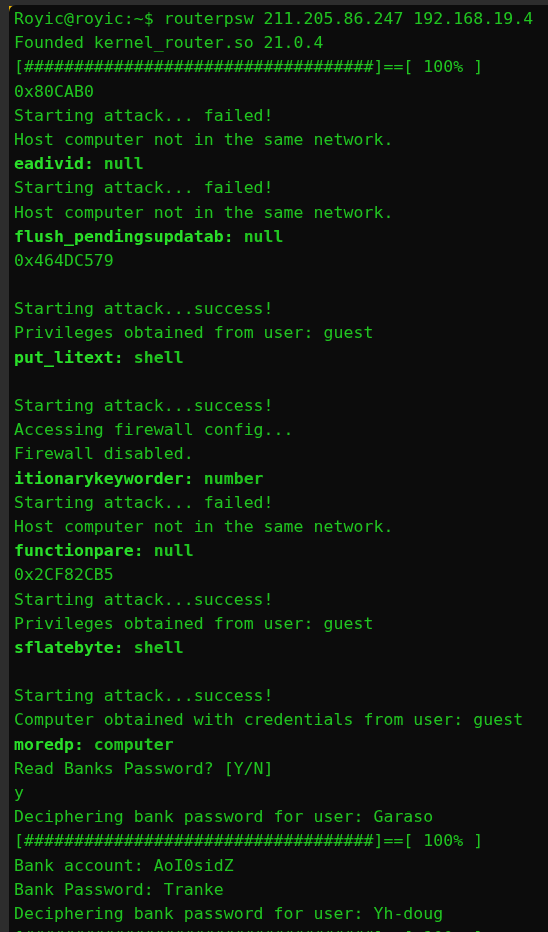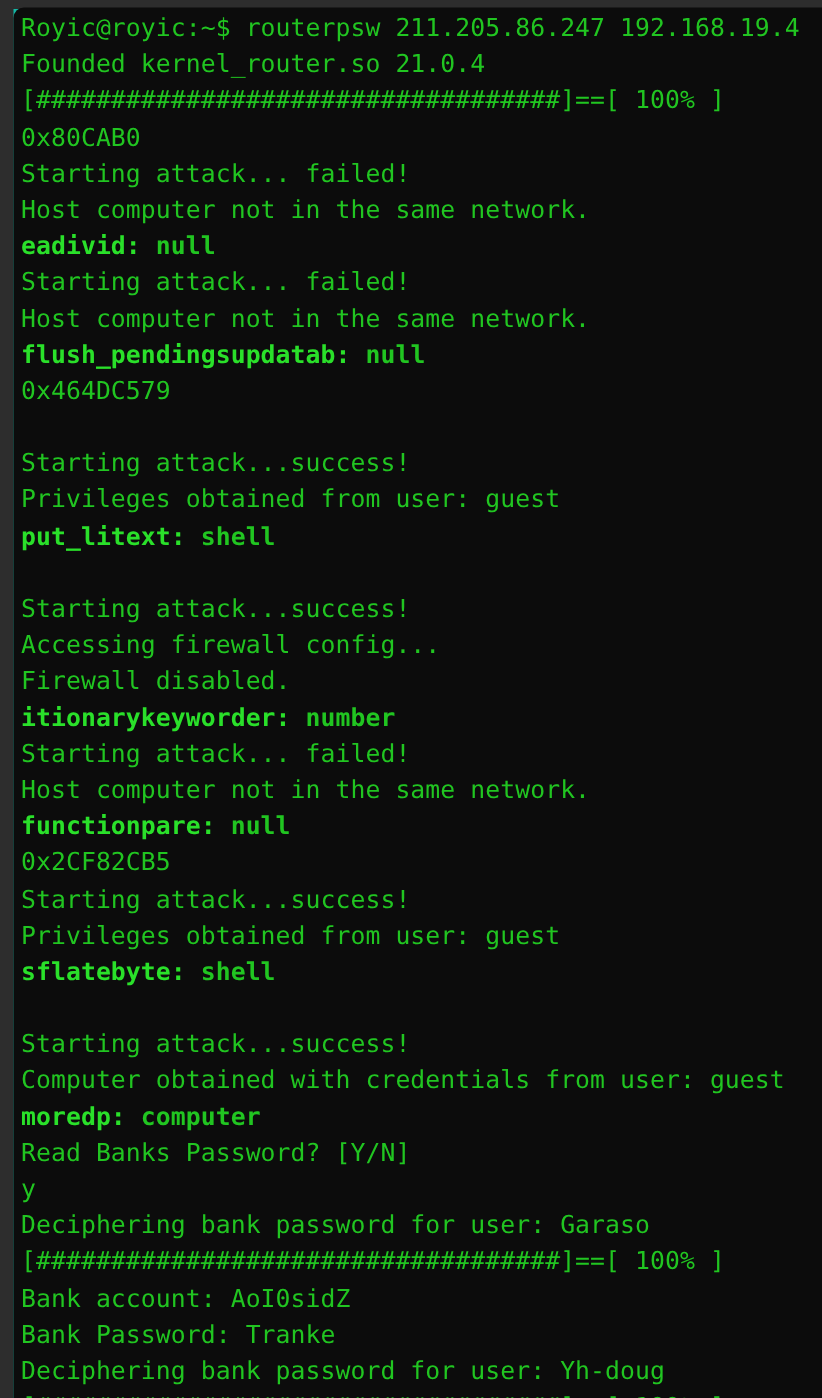--- a/index.html
+++ b/index.html
@@ -11,21 +11,21 @@
     width: 548px;
     height: 932px;
     overflow: hidden;
     font-family: "DejaVu Sans Mono", "Liberation Mono", monospace;
   }
 
   #terminal-window {
     position: relative;
     width: 548px;
     height: 932px;
-    background: #14b8a6;
+    background: #eab308;
     box-sizing: border-box;
   }
 
   #terminal-chrome-top {
     position: absolute;
     left: 0;
     top: 0;
     width: 548px;
     height: 6px;
     background: #2d2d2d;

